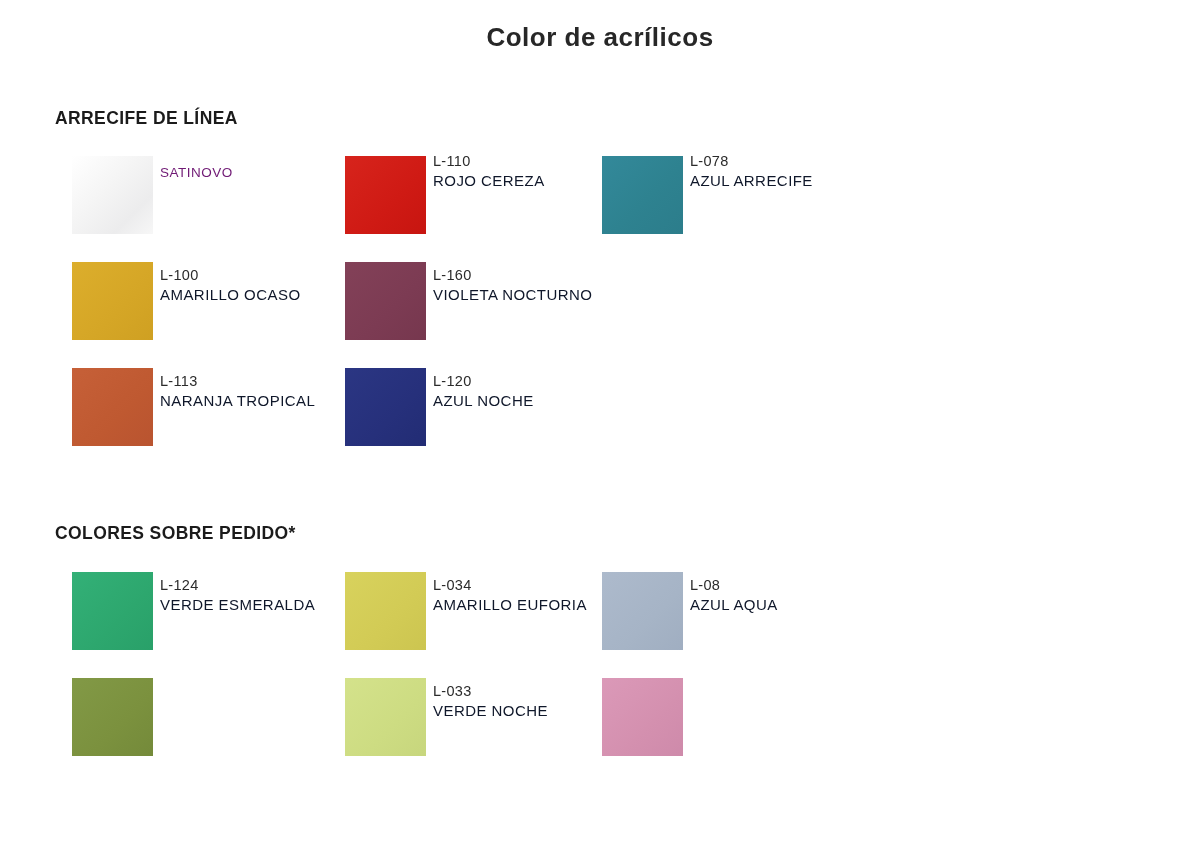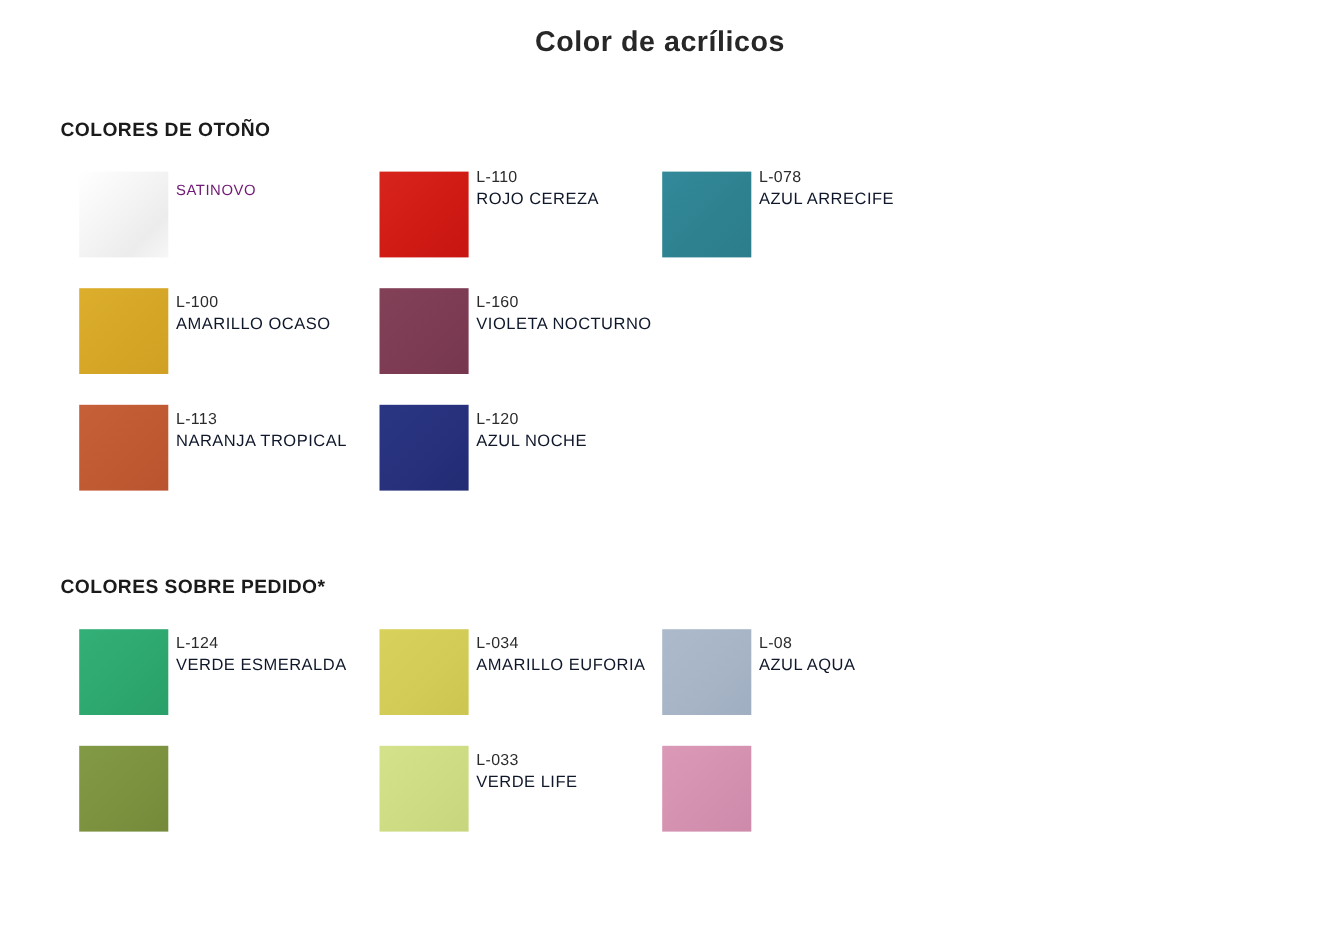--- a/index.html
+++ b/index.html
@@ -114,21 +114,21 @@
     margin-top: 0;
   }
 </style>
 </head>
 <body style="background: rgb(255, 255, 255);">
 
 <div class="page">
 
   <div class="page-title">Color de acrílicos</div>
 
-  <div class="section-heading section-line">COLORES DE OTOÑO</div>
+  <div class="section-heading section-line">ARRECIFE DE LÍNEA</div>
 
   <div class="swatch-grid grid-line">
 
     <div class="swatch-row">
       <div class="swatch-item col-0">
         <span class="swatch-chip" style="background: linear-gradient(135deg, rgb(255, 255, 255) 0%, rgb(244, 244, 244) 45%, rgb(236, 236, 237) 75%, rgb(247, 247, 247) 100%);"></span>
         <div class="swatch-text center">
 
           <div class="swatch-name solo">SATINOVO</div>
         </div>
@@ -214,21 +214,21 @@
     </div>
 
     <div class="swatch-row">
       <div class="swatch-item col-0">
         <span class="swatch-chip" style="background: linear-gradient(135deg, rgb(130, 153, 70) 0%, rgb(123, 145, 62) 60%, rgb(116, 138, 58) 100%);"></span>
       </div>
       <div class="swatch-item col-1">
         <span class="swatch-chip" style="background: linear-gradient(135deg, rgb(212, 226, 139) 0%, rgb(205, 220, 130) 60%, rgb(199, 214, 125) 100%);"></span>
         <div class="swatch-text nudge-down">
           <div class="swatch-code">L-033</div>
-          <div class="swatch-name">VERDE LIFE</div>
+          <div class="swatch-name">VERDE NOCHE</div>
         </div>
       </div>
       <div class="swatch-item col-2">
         <span class="swatch-chip" style="background: linear-gradient(135deg, rgb(219, 153, 184) 0%, rgb(212, 144, 175) 60%, rgb(206, 138, 170) 100%);"></span>
       </div>
     </div>
 
   </div>
 
 </div>

